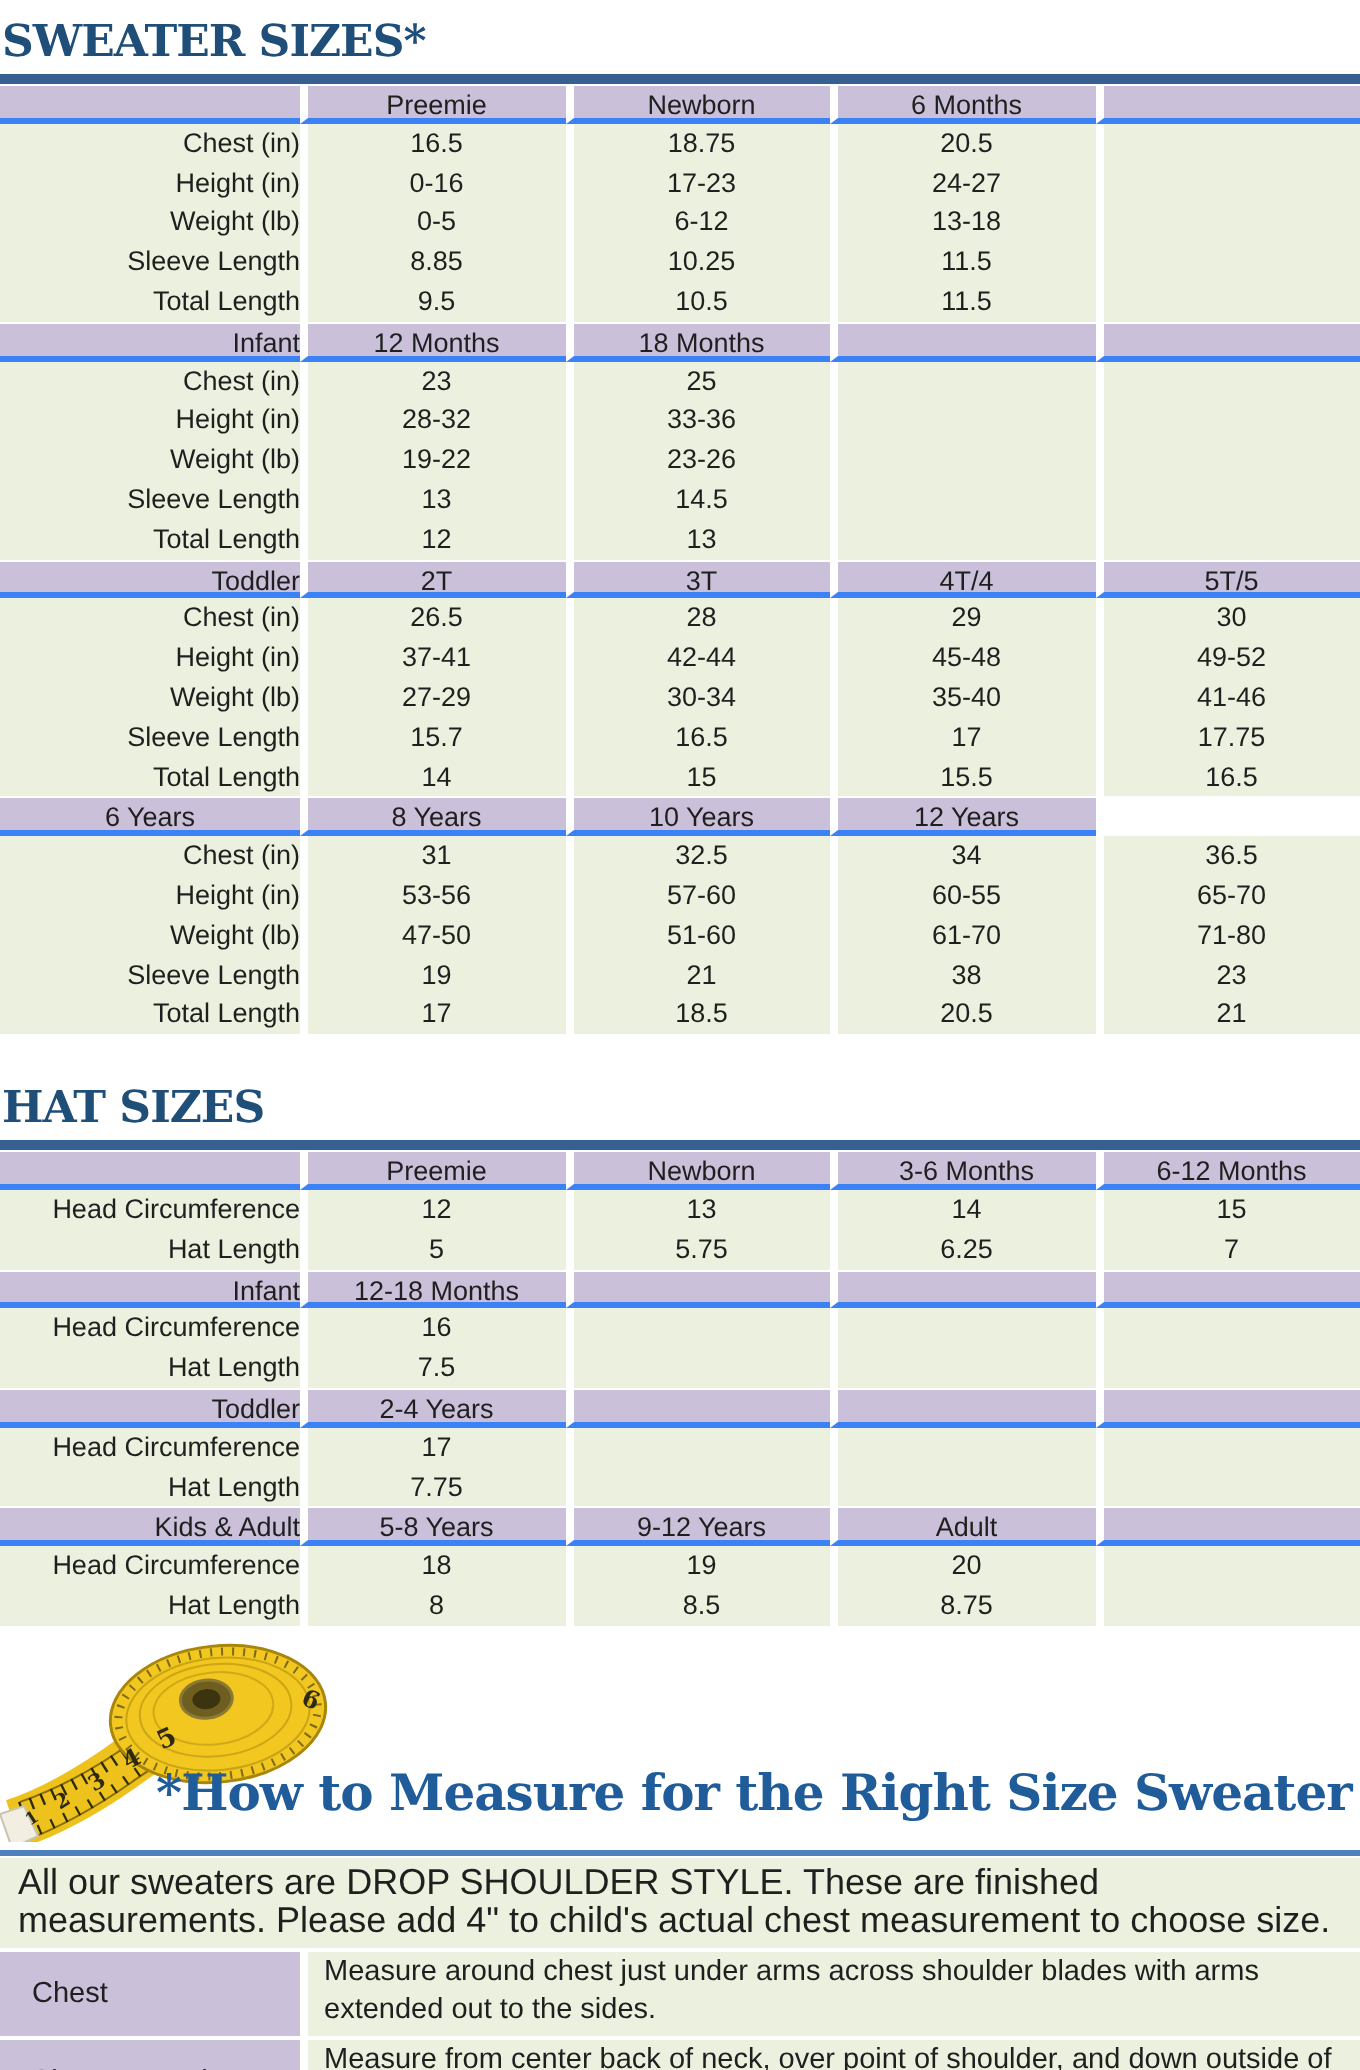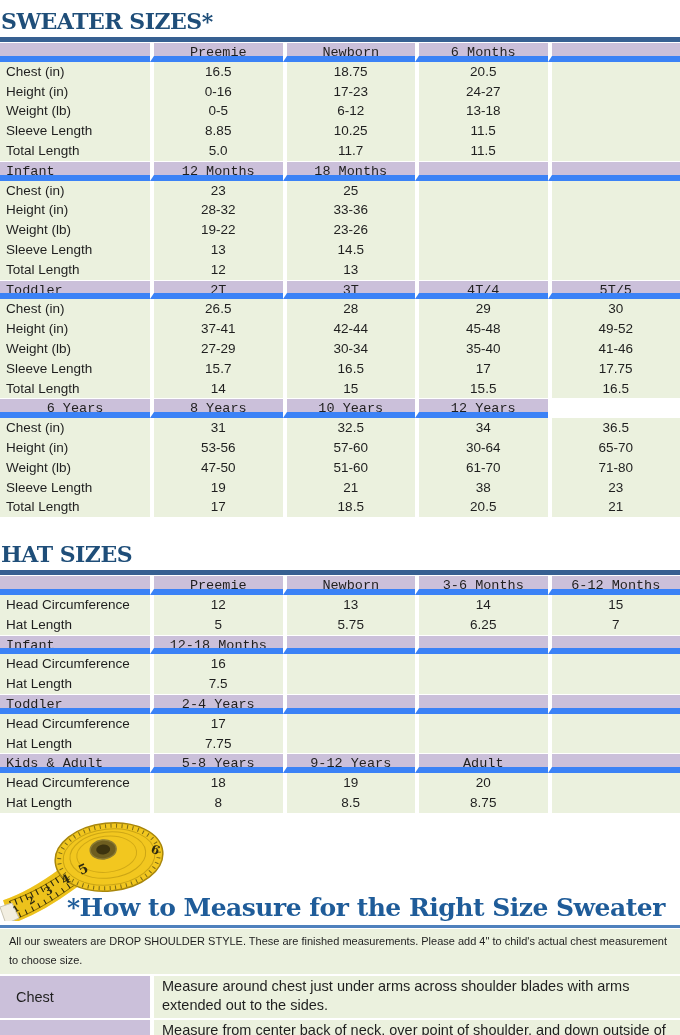--- a/index.html
+++ b/index.html
@@ -8,39 +8,39 @@
   h1.sec-title{
     font-family:"DejaVu Serif",serif;font-weight:bold;font-size:22px;line-height:26px;
     color:var(--title-blue);margin:8px 0 3px 1px;letter-spacing:-0.5px;
   }
   h1.sec-title.second{margin-top:24px;}
   .title-rule{height:5px;background:var(--rule-blue);}
 
   .size-table{width:680px;}
   .trow{display:grid;grid-template-columns:150px repeat(4,1fr);height:19.8px;box-sizing:border-box;}
   .tcell{font-size:13.5px;line-height:19.8px;box-sizing:border-box;overflow:hidden;white-space:nowrap;}
-  .tcell.lab{text-align:left;padding-left:6px;}
+  .tcell.lab{text-align:right;padding-left:6px;}
   .tcell.val{text-align:center;}
   .tcell + .tcell{border-left:4px solid #fff;}
   .trow.data .tcell{background:var(--green);}
   .trow.header .tcell,.trow.section .tcell{
-    background:var(--purple);border-top:1px solid #fff;border-bottom:6px solid #3b82f6;font-family:Liberation Mono, monospace;
+    background:var(--purple);border-top:1px solid #fff;border-bottom:3px solid #3b82f6;
   }
 
   .measure-block{position:relative;height:100px;margin-top:8px;}
   .measure-block svg{position:absolute;left:0;top:0;}
   h2.measure-heading{
-    position:absolute;left:62px;bottom:-6px;margin:5px;
+    position:absolute;left:62px;bottom:-6px;margin:16px;
     font-family:"DejaVu Serif",serif;font-weight:bold;font-size:25px;line-height:28px;
     color:var(--heading-blue);letter-spacing:-0.5px;white-space:nowrap;
   }
   .divider{height:3px;background:var(--divider-blue);margin-top:4px;}
 
   .intro{
-    background:var(--green);font-size:11px;line-height:19px;
+    background:var(--green);font-size:18px;line-height:19px;
     padding:3px 9px 4px;margin-top:1px;
   }
   .mrow{display:grid;grid-template-columns:150px 1fr;margin-top:2px;}
   .mlab{background:var(--purple);display:flex;align-items:center;padding-left:16px;font-size:14.5px;}
   .mtxt{background:var(--green);border-left:4px solid #fff;padding:1px 8px 3px;font-size:14.5px;line-height:19px;}
 
   .tape-num{font-family:"DejaVu Serif",serif;font-weight:bold;fill:#2e2a10;}
 </style>
 </head>
 <body>
@@ -80,22 +80,22 @@
       </div>
       <div class="trow data">
         <div class="tcell lab">Sleeve Length</div>
         <div class="tcell val">8.85</div>
         <div class="tcell val">10.25</div>
         <div class="tcell val">11.5</div>
         <div class="tcell val"></div>
       </div>
       <div class="trow data">
         <div class="tcell lab">Total Length</div>
-        <div class="tcell val">5.0</div>
-        <div class="tcell val">11.7</div>
+        <div class="tcell val">9.5</div>
+        <div class="tcell val">10.5</div>
         <div class="tcell val">11.5</div>
         <div class="tcell val"></div>
       </div>
       <div class="trow section">
         <div class="tcell lab">Infant</div>
         <div class="tcell val">12 Months</div>
         <div class="tcell val">18 Months</div>
         <div class="tcell val"></div>
         <div class="tcell val"></div>
       </div>
@@ -186,21 +186,21 @@
         <div class="tcell lab">Chest (in)</div>
         <div class="tcell val">31</div>
         <div class="tcell val">32.5</div>
         <div class="tcell val">34</div>
         <div class="tcell val">36.5</div>
       </div>
       <div class="trow data">
         <div class="tcell lab">Height (in)</div>
         <div class="tcell val">53-56</div>
         <div class="tcell val">57-60</div>
-        <div class="tcell val">30-64</div>
+        <div class="tcell val">60-55</div>
         <div class="tcell val">65-70</div>
       </div>
       <div class="trow data">
         <div class="tcell lab">Weight (lb)</div>
         <div class="tcell val">47-50</div>
         <div class="tcell val">51-60</div>
         <div class="tcell val">61-70</div>
         <div class="tcell val">71-80</div>
       </div>
       <div class="trow data">

